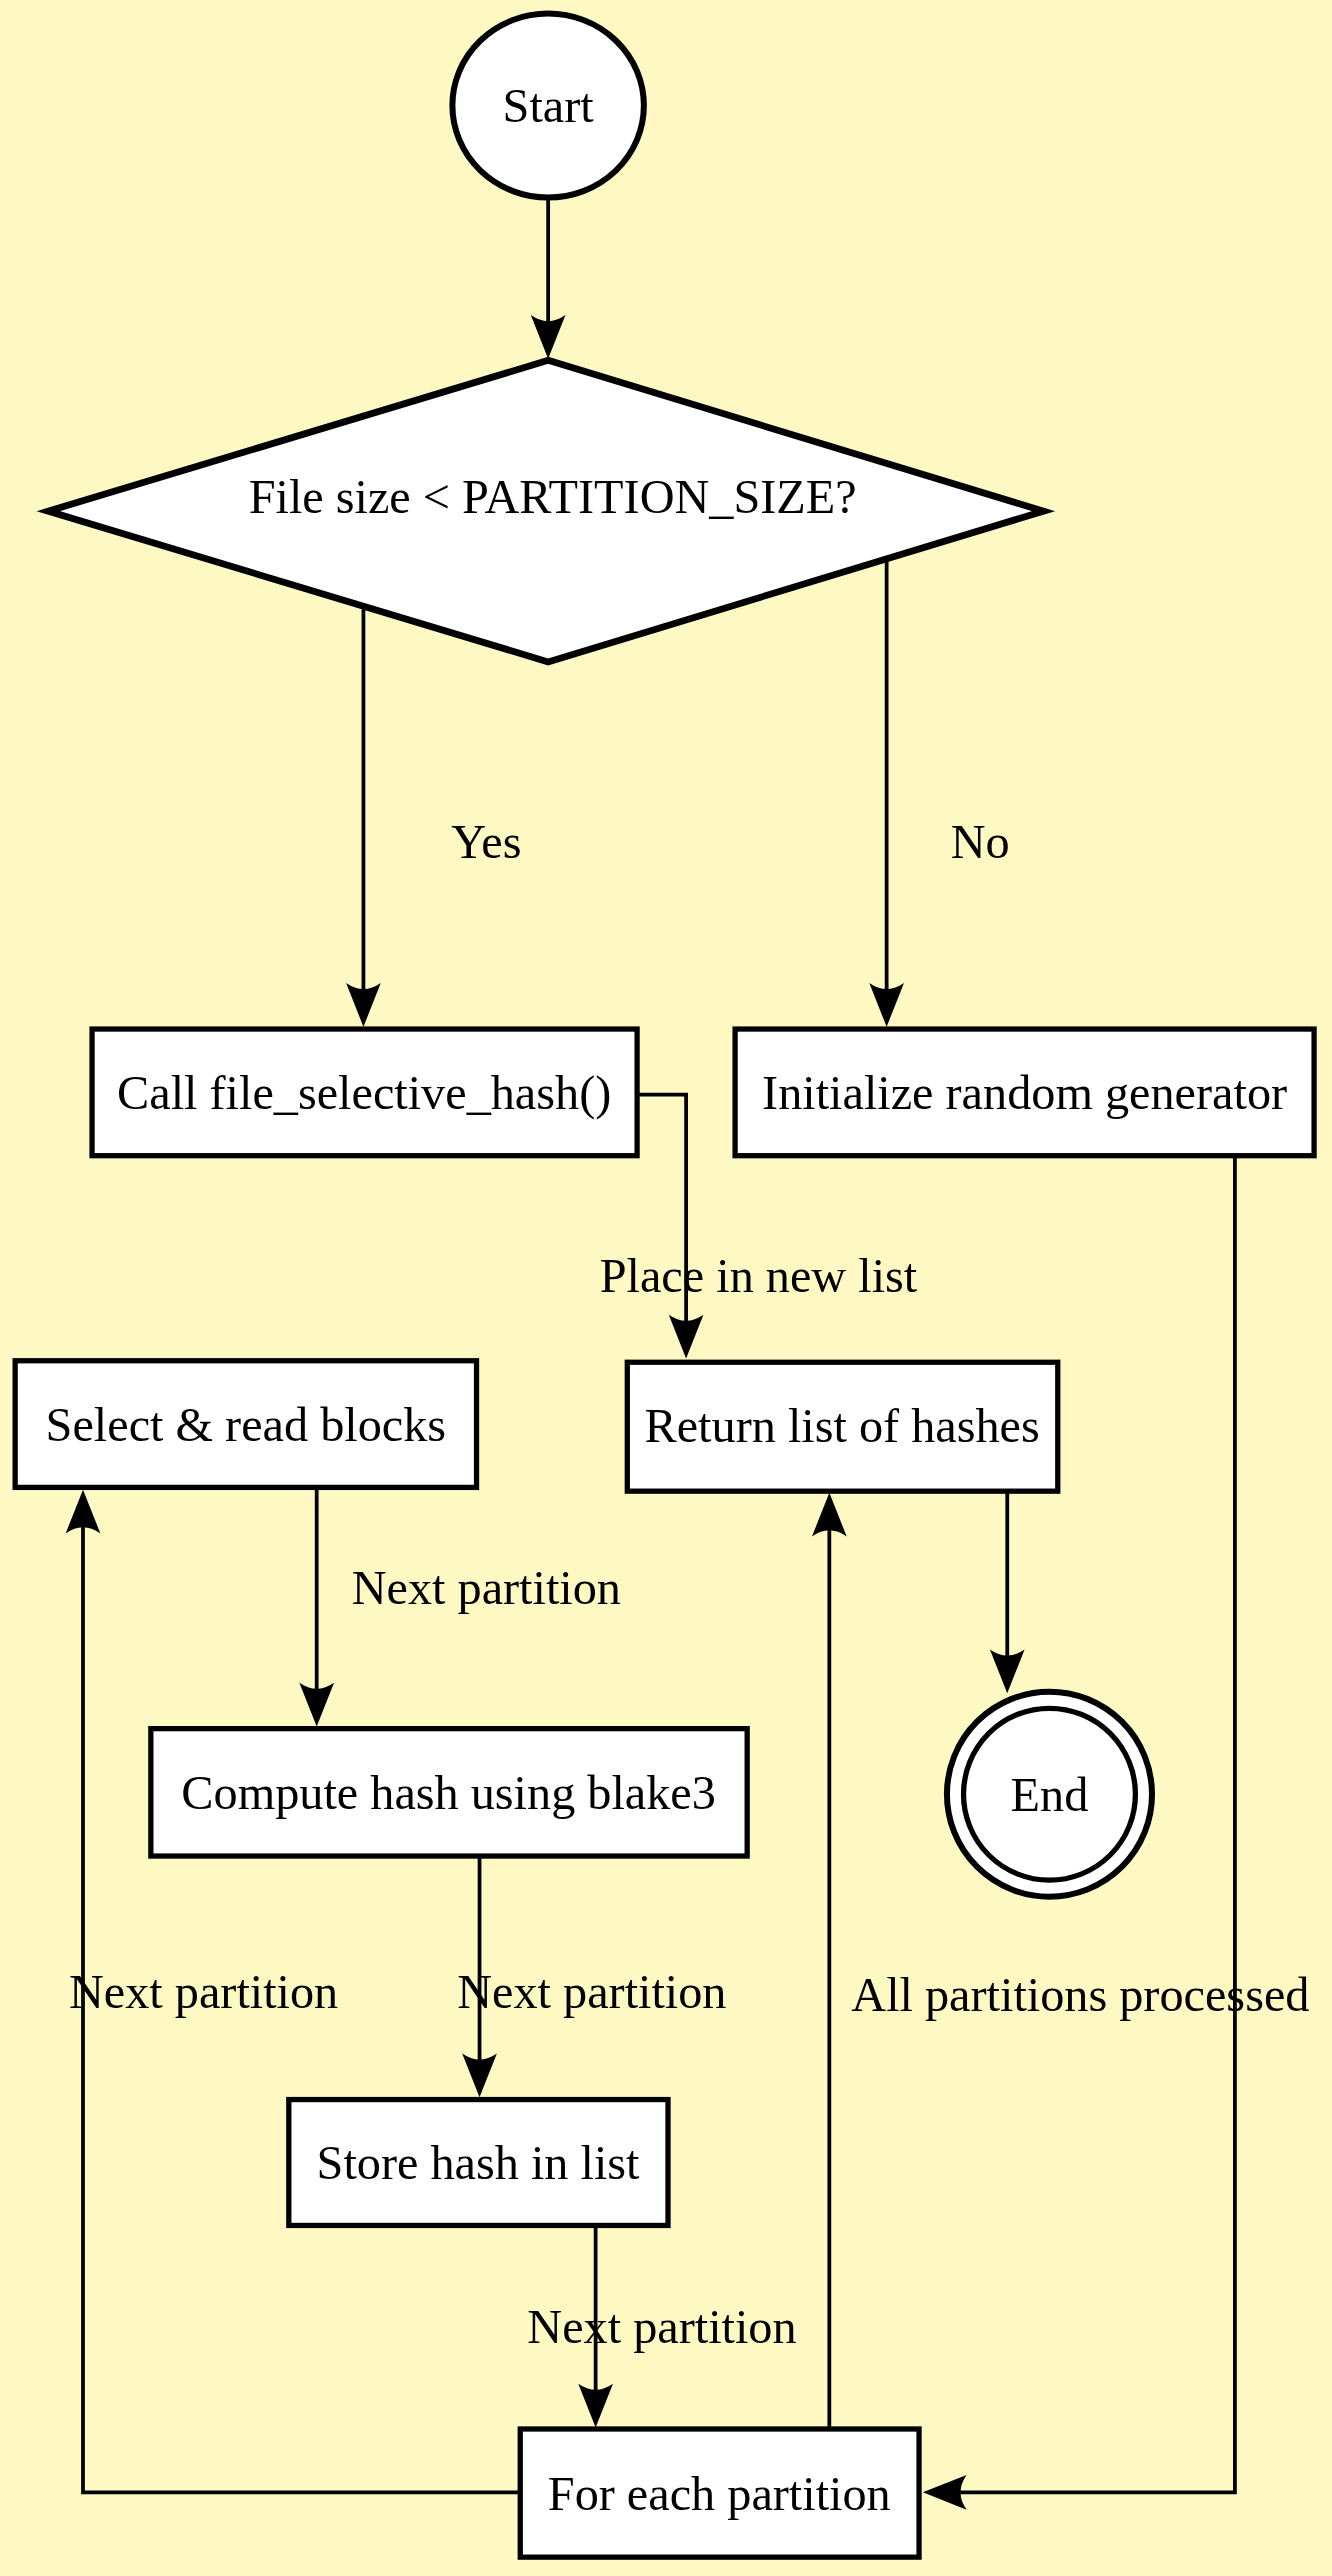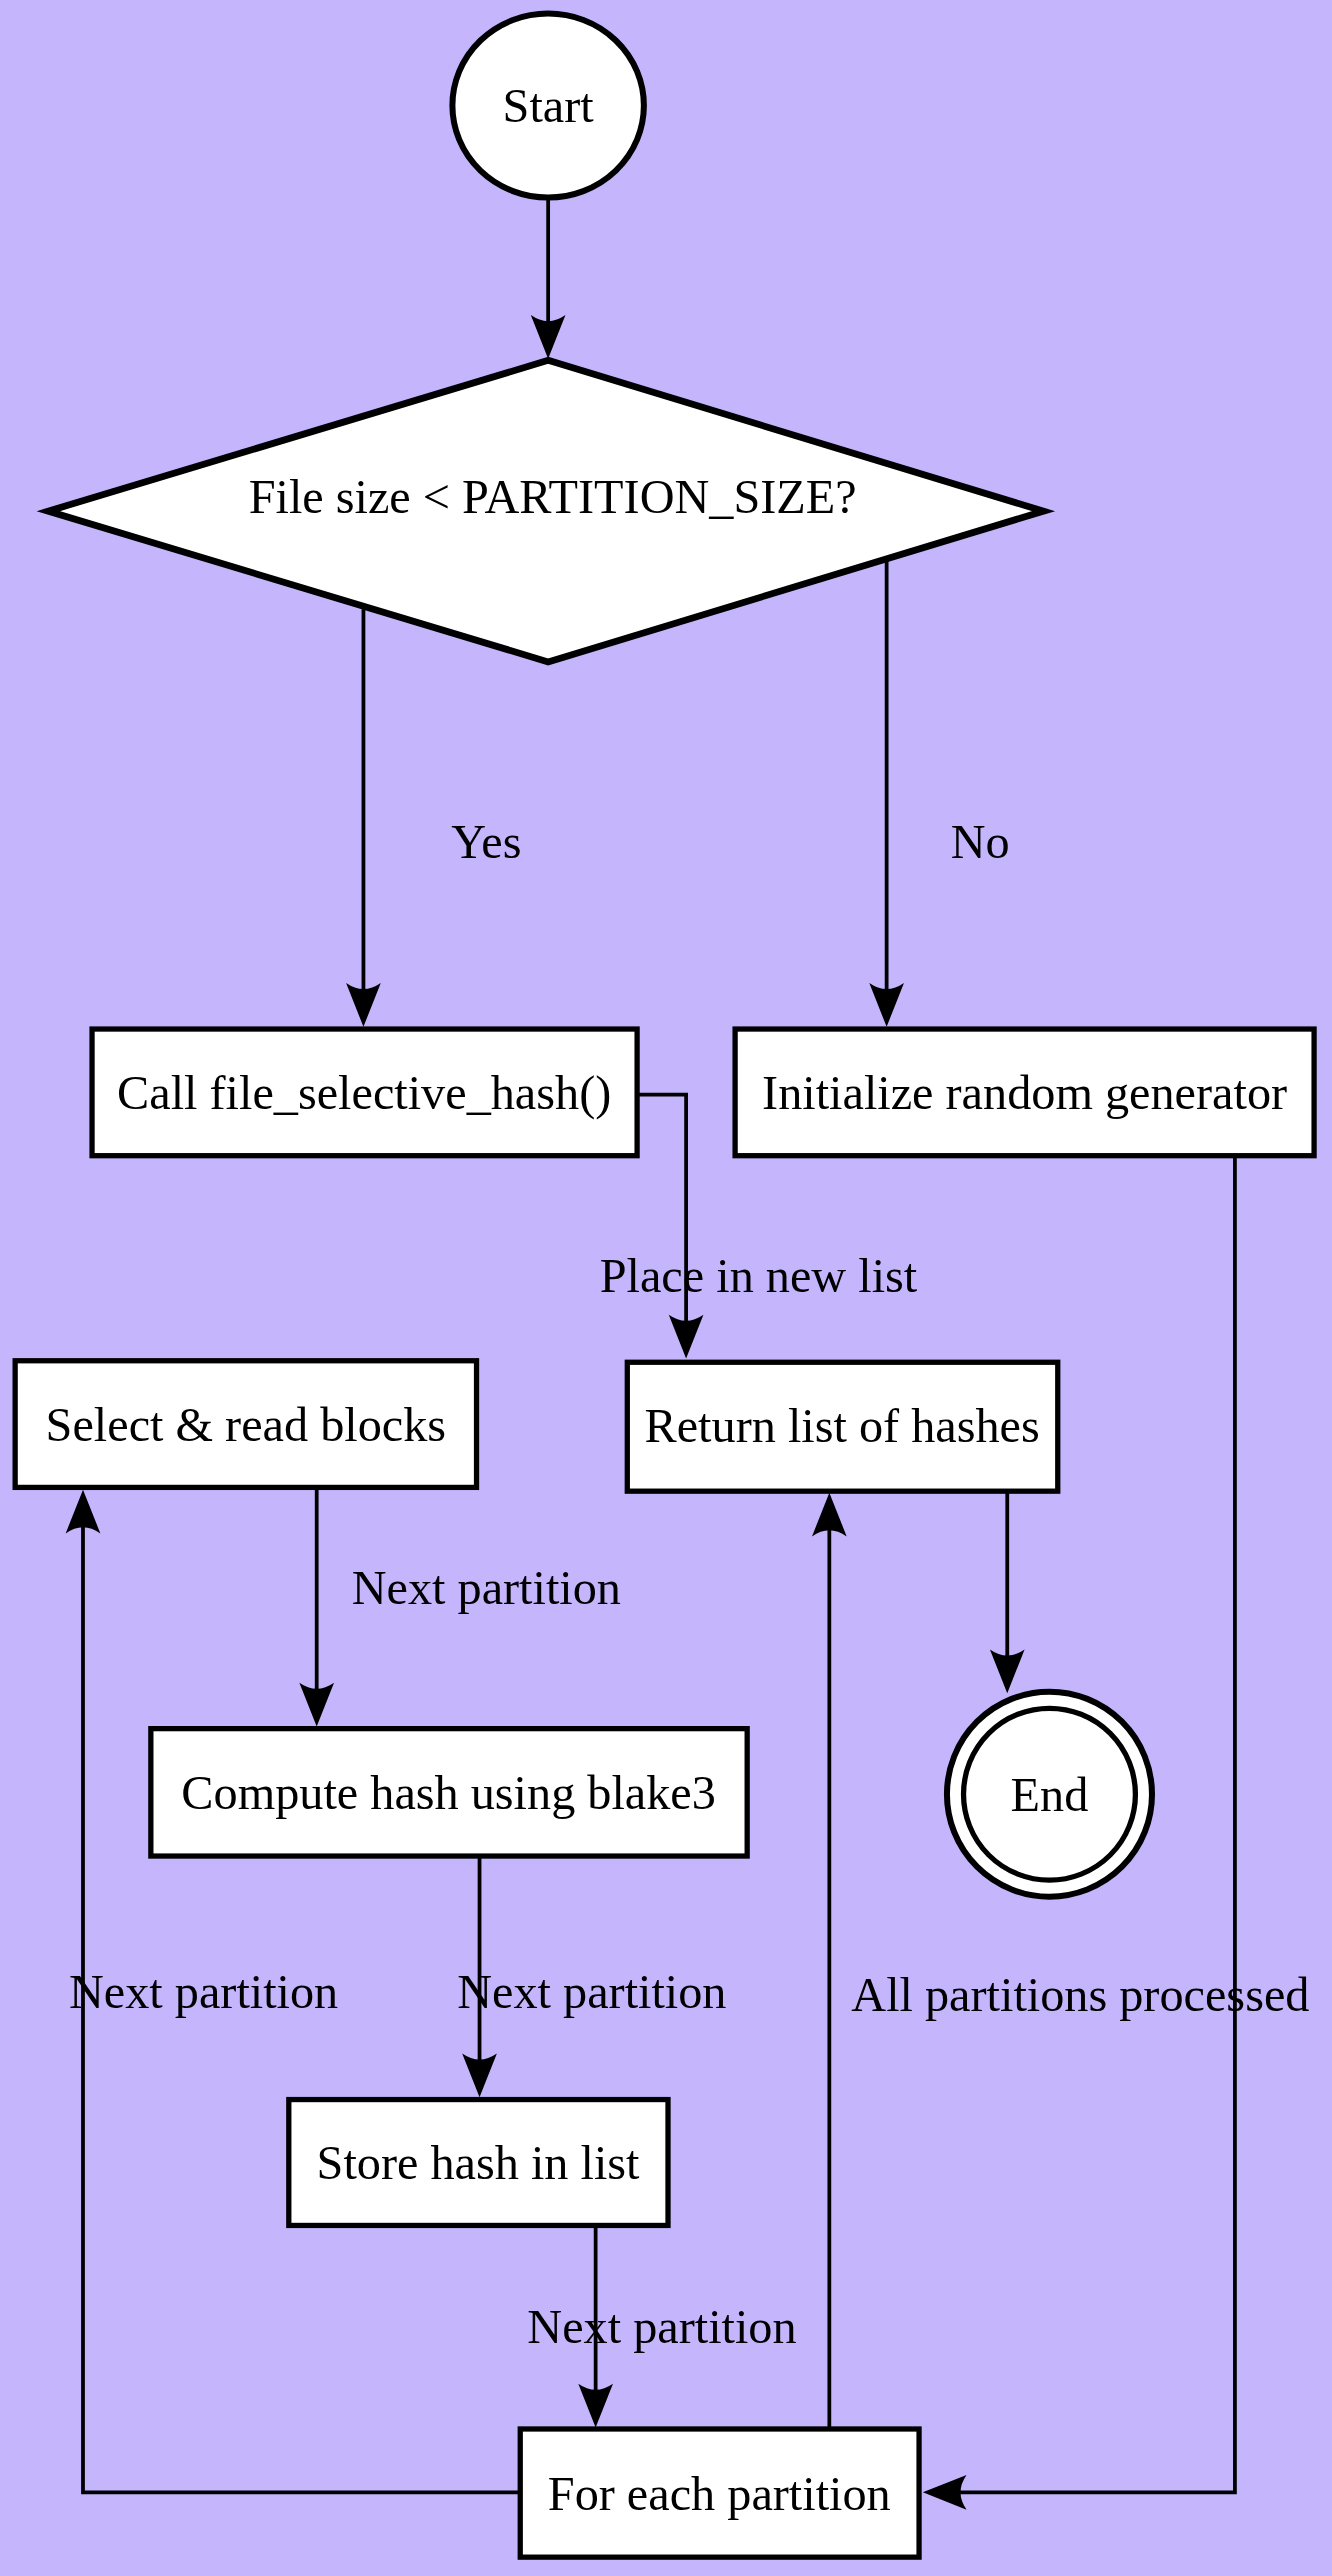--- a/index.html
+++ b/index.html
@@ -1,20 +1,20 @@
 <!DOCTYPE html>
 <html style="font-size:12px"><head>
 <meta charset="utf-8">
 <style>
   html, body { margin: 0; padding: 0; background: #ffffff; }
   .canvas {
     position: relative;
     width: 1333px;
     height: 2576px;
-    background: #c4b5fd;
+    background: #fef9c3;
     overflow: hidden;
   }
   svg { display: block; }
   .node-shape {
     fill: #ffffff;
     stroke: #000000;
   }
   .edge-line {
     fill: none;
     stroke: #000000;

